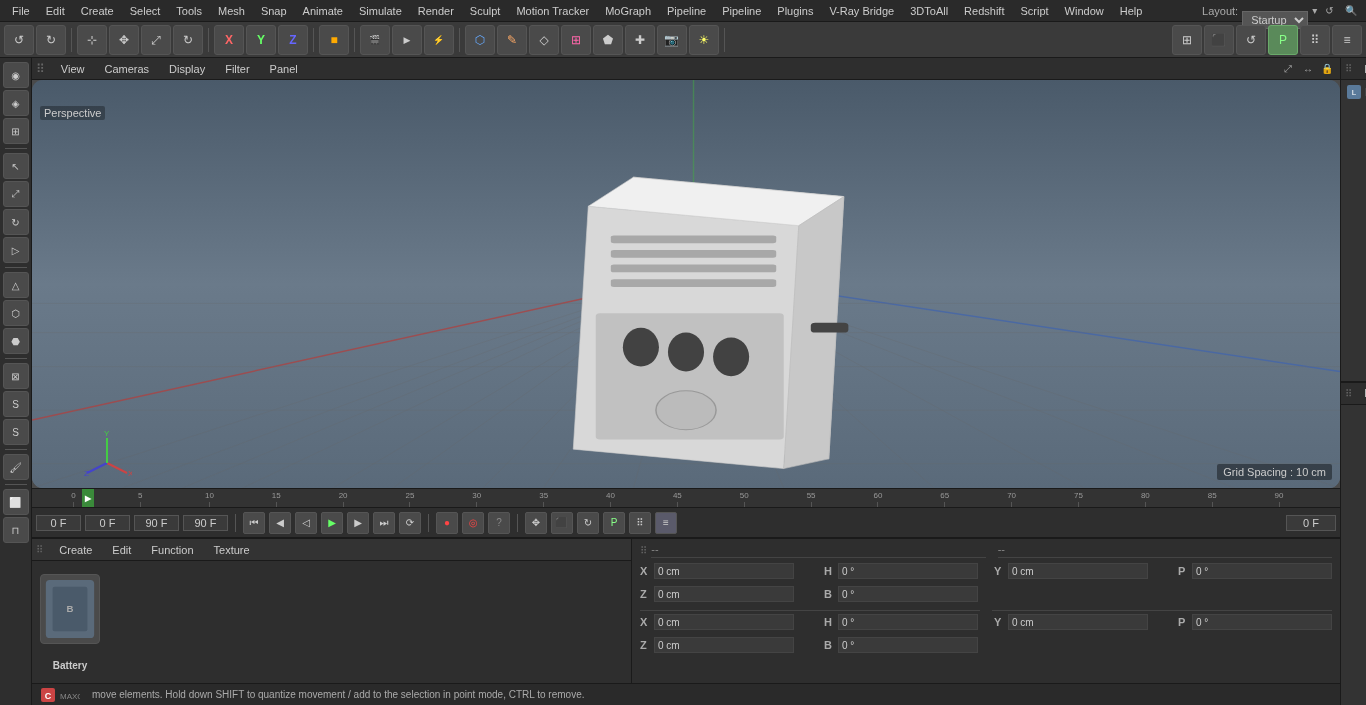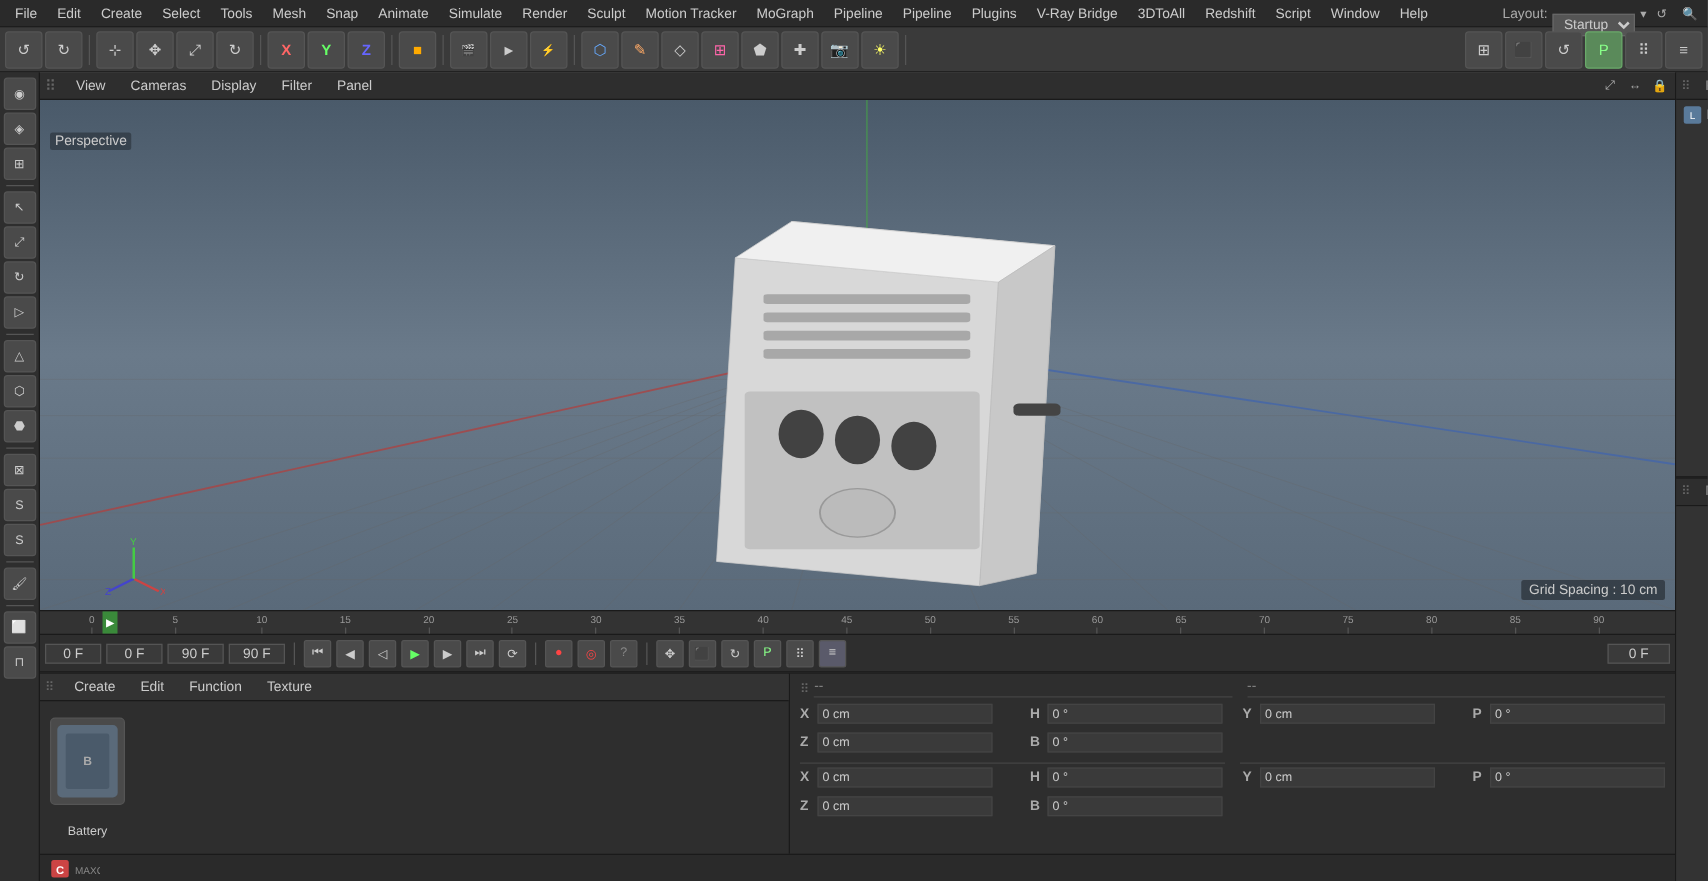--- a/index.html
+++ b/index.html
@@ -121,21 +121,21 @@
     .panel-menu { color: #ccc; font-size: 11px; cursor: pointer; padding: 2px 6px; }
 
     #create-panel-content {
       flex: 1; display: flex; align-items: center; padding: 4px 8px; gap: 8px;
     }
     #battery-thumbnail {
       width: 60px; height: 70px; background: #4a4a4a; border: 1px solid #555; border-radius: 4px;
       display: flex; align-items: center; justify-content: center; overflow: hidden; flex-shrink: 0;
     }
     #battery-thumbnail svg { width: 100%; height: 100%; }
-    #battery-label { font-size: 10px; color: #ccc; text-align: center; margin-top: 16px; }
+    #battery-label { font-size: 10px; color: #ccc; text-align: center; margin-top: 16px; font-weight: bold; }
 
     
     #status-bar {
       height: 22px; background: #2a2a2a; display: flex; align-items: center; padding: 0 8px;
       border-top: 1px solid #1a1a1a; gap: 4px; font-size: 10px; color: #aaa;
     }
     .status-icon { width: 16px; height: 16px; display: flex; align-items: center; justify-content: center; }
 
     
     #right-panel {
@@ -326,21 +326,21 @@
         <span class="viewport-menu">Display</span>
         <span class="viewport-menu">Filter</span>
         <span class="viewport-menu">Panel</span>
         <div class="viewport-icons">
           <span class="viewport-icon-btn">⤢</span>
           <span class="viewport-icon-btn">↔</span>
           <span class="viewport-icon-btn">🔒</span>
         </div>
       </div>
 
-      <div id="viewport-canvas" style="flex:1; position:relative; background: linear-gradient(180deg, #4a5560 0%, #6a7a8a 40%, #5a6a7a 100%); overflow:hidden;">
+      <div id="viewport-canvas" style="flex:1; position:relative; background: linear-gradient(180deg, #4a5560 0%, #6a7a8a 40%, #5a6a7a 100%); overflow:hidden;border-radius:11px;">
 
         <svg id="grid-svg" viewBox="0 0 870 420" preserveAspectRatio="none" style="position:absolute;top:0;left:0;width:100%;height:100%;">
 
           <defs>
             <linearGradient id="skyGrad" x1="0" y1="0" x2="0" y2="1">
               <stop offset="0%" stop-color="#4a5a6a"></stop>
               <stop offset="50%" stop-color="#6a7a8a"></stop>
               <stop offset="100%" stop-color="#5a6a7a"></stop>
             </linearGradient>
           </defs>
@@ -634,20 +634,21 @@
         <svg width="16" height="16" viewBox="0 0 16 16">
           <rect x="1" y="1" width="14" height="14" rx="2" fill="#c44"></rect>
           <text x="8" y="12" text-anchor="middle" fill="white" font-size="9" font-weight="bold">C</text>
         </svg>
       </div>
       <div style="display:flex; align-items:center; margin-right:8px;">
         <svg width="20" height="16" viewBox="0 0 20 16">
           <text x="0" y="12" fill="#888" font-size="8">MAXON</text>
         </svg>
       </div>
+      <span style="color:#aaa; font-size:10px;">move elements. Hold down SHIFT to quantize movement / add to the selection in point mode, CTRL to remove.</span>
     </div>
   </div>
 
   <div id="right-panel" style="position:relative;">
 
     <div id="object-manager" style="flex:1; display:flex; flex-direction:column; height:360px;">
       <div id="om-header">
         <span style="color:#666; font-size:10px; margin-right:2px;">⠿</span>
         <span class="om-menu">File</span>
 

